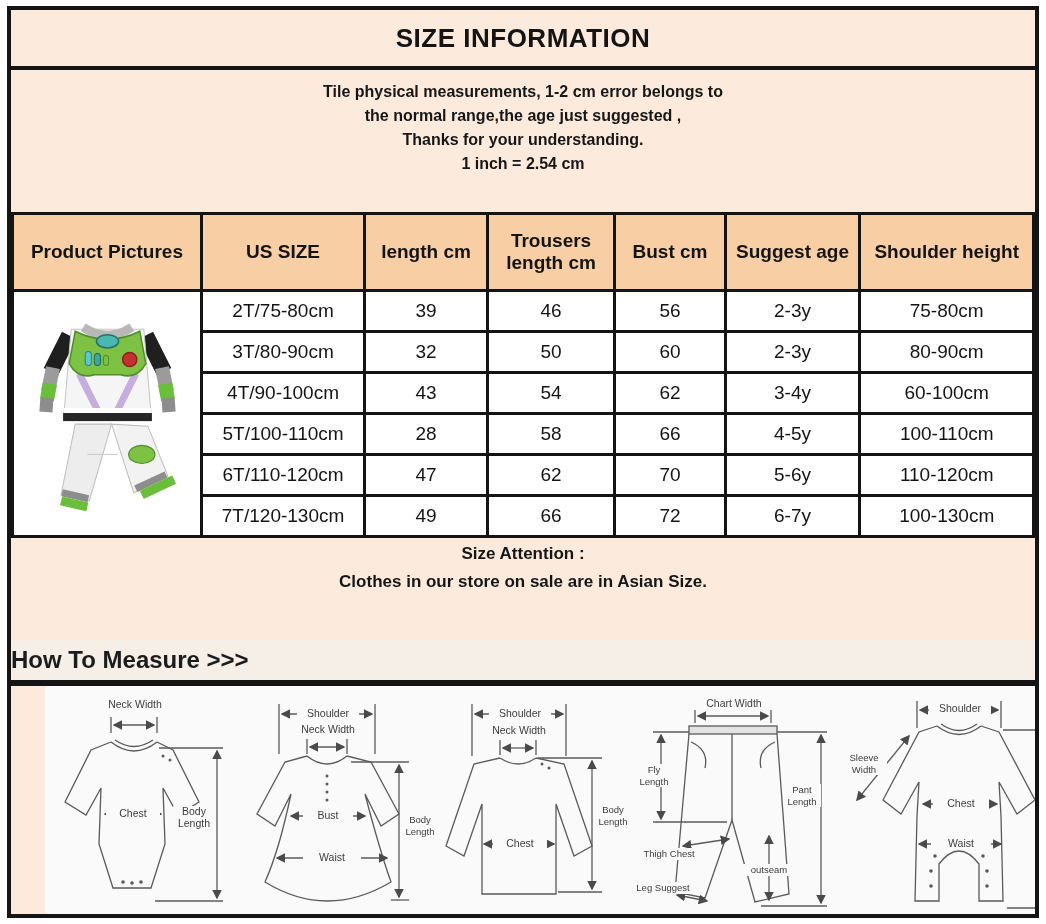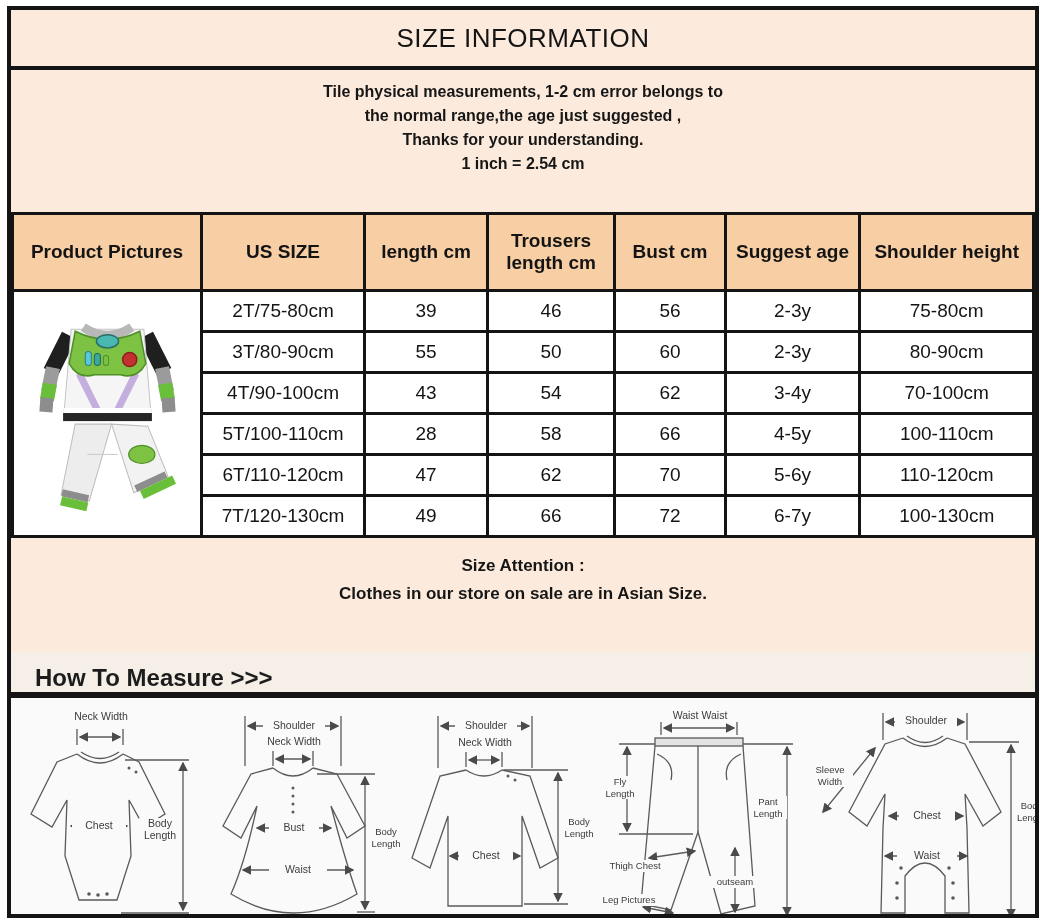--- a/index.html
+++ b/index.html
@@ -3,38 +3,38 @@
 <meta charset="utf-8">
 <style>
   html,body{margin:0;padding:0;background:#ffffff;font-family:"Liberation Sans","DejaVu Sans",sans-serif;}
   .frame{
     box-sizing:border-box;width:1032px;height:912px;margin:6px 7px;
     border:4px solid #141414;background:#fcebdc;
     display:flex;flex-direction:column;overflow:hidden;
   }
   
   .title-box{flex:0 0 56px;display:flex;align-items:center;justify-content:center;border-bottom:4px solid #141414;}
-  .title-box h1{margin:0;font-size:26px;font-weight:normal;color:#141414;letter-spacing:0.5px;}
+  .title-box h1{margin:0;font-size:26px;font-weight:bold;color:#141414;letter-spacing:0.5px;}
   
   .note-box{flex:0 0 132px;padding-top:10px;text-align:center;}
   .note-line{font-size:16px;font-weight:bold;color:#161616;line-height:24px;}
   
   table.size-table{width:100%;border-collapse:collapse;table-layout:fixed;}
   table.size-table th,table.size-table td{border:3px solid #141414;text-align:center;vertical-align:middle;color:#141414;overflow:hidden;}
   table.size-table th{background:#f8cfa4;font-size:19px;font-weight:bold;height:74px;padding:0 2px;}
   table.size-table td{background:#ffffff;font-size:19px;font-weight:normal;height:36px;}
   td.pic-cell{padding:2px;}
   
-  .attention-box{flex:0 0 100px;padding-top:14px;text-align:center;}
+  .attention-box{flex:0 0 100px;padding-top:2px;text-align:center;}
   .attention-line{font-size:17px;font-weight:bold;color:#161616;line-height:28px;}
   
-  .measure-head{flex:0 0 40px;display:flex;align-items:flex-end;padding-left:24px;background:#f6efe8;}
+  .measure-head{flex:0 0 40px;display:flex;align-items:center;padding-left:0;background:#f6efe8;}
   .measure-head h2{margin:0;font-size:24px;font-weight:bold;color:#1c1c1c;}
   .measure-rule{flex:0 0 6px;background:#141414;}
-  .measure-area{flex:1 1 auto;min-height:0;background:#fafafa;display:flex;justify-content:space-between;padding:10px 6px 0 6px;}
+  .measure-area{flex:1 1 auto;min-height:0;background:#fafafa;display:flex;justify-content:space-between;padding:10px 6px 0 6px;margin-left:34px;}
   .diagram{position:relative;flex:0 0 auto;}
   .diagram svg{position:absolute;left:0;top:0;}
   .dlabel{
     position:absolute;font-size:10.5px;color:#3c3c3c;text-align:center;
     line-height:11.5px;background:#fafafa;padding:0 1px;
   }
   .dlabel.small{font-size:9.5px;}
   .art path,.art line,.art polyline{stroke:#5a5a5a;stroke-width:1.3;fill:none;}
   .art .dot{fill:#5a5a5a;stroke:none;}
   .art .band{fill:#e3e3e3;}
@@ -135,33 +135,33 @@
         </td>
         <td>2T/75-80cm</td>
         <td>39</td>
         <td>46</td>
         <td>56</td>
         <td>2-3y</td>
         <td>75-80cm</td>
       </tr>
       <tr>
         <td>3T/80-90cm</td>
-        <td>55</td>
+        <td>32</td>
         <td>50</td>
         <td>60</td>
         <td>2-3y</td>
         <td>80-90cm</td>
       </tr>
       <tr>
         <td>4T/90-100cm</td>
         <td>43</td>
         <td>54</td>
         <td>62</td>
         <td>3-4y</td>
-        <td>70-100cm</td>
+        <td>60-100cm</td>
       </tr>
       <tr>
         <td>5T/100-110cm</td>
         <td>28</td>
         <td>58</td>
         <td>66</td>
         <td>4-5y</td>
         <td>100-110cm</td>
       </tr>
       <tr>
@@ -281,26 +281,26 @@
         <line x1="22" y1="36" x2="58" y2="36"></line>
         <line x1="22" y1="126" x2="96" y2="126"></line>
         <line x1="30" y1="39" x2="30" y2="123" marker-start="url(#arr)" marker-end="url(#arr)"></line>
         <line x1="146" y1="36" x2="196" y2="36"></line>
         <line x1="130" y1="210" x2="196" y2="210"></line>
         <line x1="190" y1="39" x2="190" y2="207" marker-start="url(#arr)" marker-end="url(#arr)"></line>
         <line x1="52" y1="150" x2="98" y2="143" marker-start="url(#arr)" marker-end="url(#arr)"></line>
         <line x1="138" y1="140" x2="138" y2="204" marker-start="url(#arr)" marker-end="url(#arr)"></line>
         <line x1="46" y1="199" x2="76" y2="205" marker-start="url(#arr)" marker-end="url(#arr)"></line>
       </svg>
-      <div class="dlabel" style="left:55px;top:2px;width:94px">Waist Waist</div>
+      <div class="dlabel" style="left:55px;top:2px;width:94px">Chart Width</div>
       <div class="dlabel small" style="left:2px;top:68px;width:40px">Fly Length</div>
       <div class="dlabel small" style="left:152px;top:88px;width:36px">Pant Length</div>
       <div class="dlabel small" style="left:6px;top:152px;width:62px">Thigh Chest</div>
       <div class="dlabel small" style="left:112px;top:168px;width:50px">outseam</div>
-      <div class="dlabel small" style="left:0px;top:186px;width:62px">Leg Pictures</div>
+      <div class="dlabel small" style="left:0px;top:186px;width:62px">Leg Suggest</div>
     </div>
 
     <div class="diagram" style="width:240px;height:220px">
       <svg class="art" width="240" height="220" viewBox="0 0 240 220" aria-hidden="true">
         <line x1="76" y1="5" x2="76" y2="32"></line>
           <line x1="160" y1="5" x2="160" y2="32"></line>
         <line x1="79" y1="14" x2="157" y2="14" marker-start="url(#arr)" marker-end="url(#arr)"></line>
         <path d="M96,30 Q118,47 140,30"></path>
         <path d="M100,28 Q118,41 136,28"></path>
         <path d="M96,30 L78,36 L42,104 L60,118 L78,86 L76,120 L74,205 L98,205 L98,168 Q118,142 138,168 L138,205 L162,205 L160,120 L158,86 L176,118 L194,104 L158,36 L140,30"></path>

